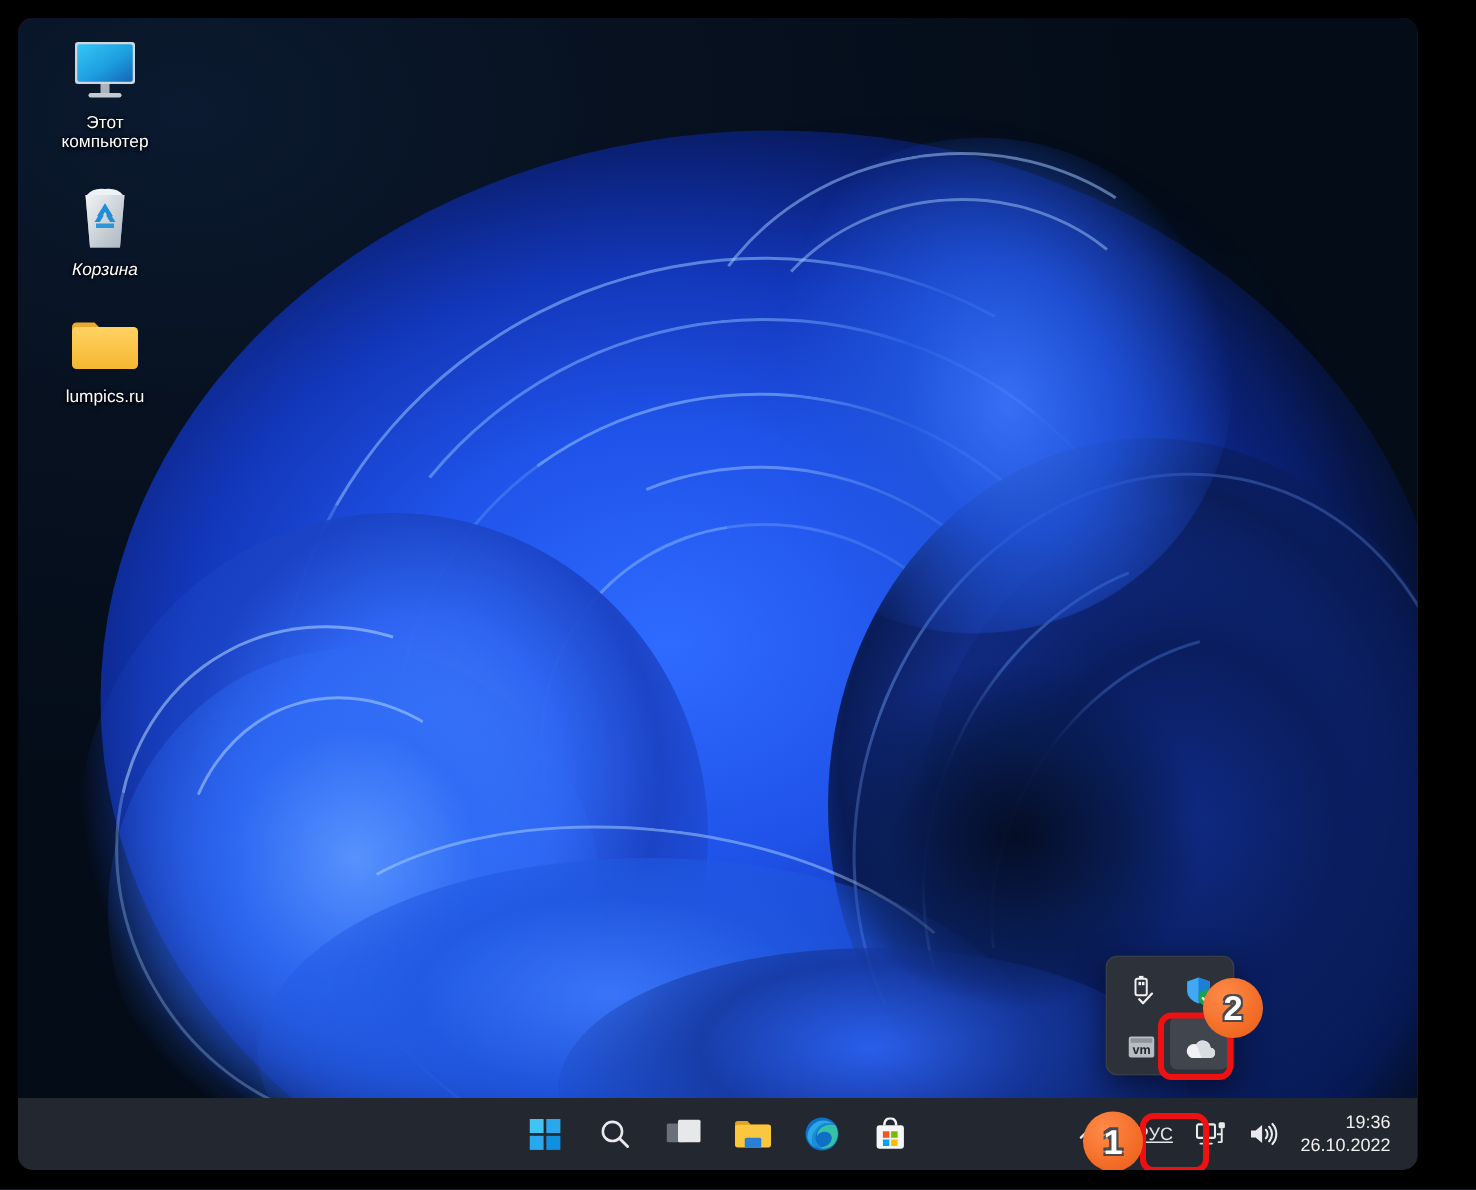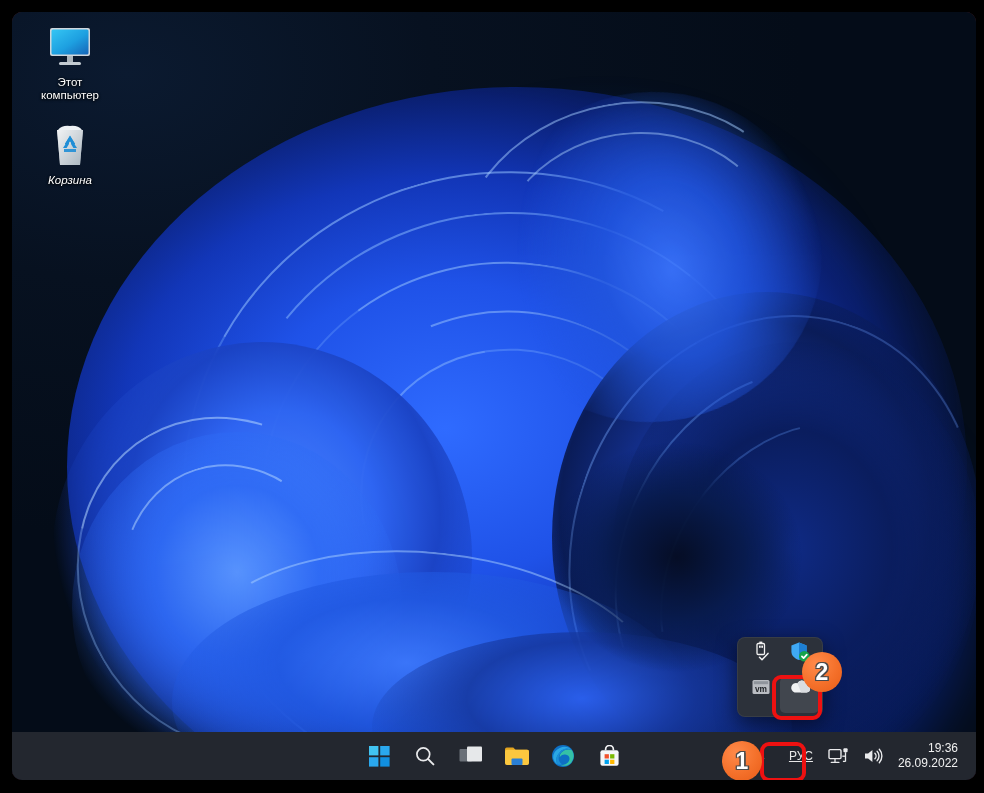--- a/index.html
+++ b/index.html
@@ -24,21 +24,20 @@
   }
   #screen-inner {
     position: absolute;
     left: 12px;
     top: 12px;
     width: 933px;
     height: 768px;
     border-radius: 10px;
     overflow: hidden;
     background: #7f1d1d;
-    padding-left: 31px;
   }
 
   
   #wallpaper {
     position: absolute;
     inset: 0;
     background:
       radial-gradient(ellipse 70% 60% at 12% 8%, #0b1a30 0%, #071120 45%, #040c18 100%),
       linear-gradient(160deg, #0a1628 0%, #061020 60%, #040a14 100%);
   }
@@ -184,21 +183,21 @@
     border-radius: 8px;
     box-shadow: 0 6px 20px rgba(0,0,0,.5);
     display: grid;
     grid-template-columns: 1fr 1fr;
     grid-template-rows: 1fr 1fr;
     padding: 3px;
     box-sizing: border-box;
   }
   .fly-cell {
     display: flex;
-    align-items: flex-start;
+    align-items: flex-end;
     justify-content: center;
     border-radius: 5px;
     cursor: default;
   }
   .fly-cell.active { background: rgba(255,255,255,.10); }
 
   
   .anno-box {
     position: absolute;
     border: 4px solid #ee1111;
@@ -315,20 +314,35 @@
               <path d="M15 26 l4.5 -7 1.6 2.8 -2.5 4.2 z"></path>
               <path d="M29 26 l-4.5 -7 -1.6 2.8 2.5 4.2 z"></path>
               <path d="M16 27 h12 v3 h-12 z" opacity=".9"></path>
             </g>
             <path d="M22 13.5 l5.2 8.5 -2.6 1.4 -2.6-4.6 -2.6 4.6 -2.6-1.4 z" fill="#1f8ed6"></path>
           </svg>
         </div>
         <div class="label">Корзина</div>
       </div>
 
+      <div class="desk-icon" style="margin-top:10px;">
+        <div class="glyph">
+          <svg width="50" height="42" viewBox="0 0 50 42">
+            <path d="M3 9 a3 3 0 0 1 3-3 h12 l4 4 h22 a3 3 0 0 1 3 3 v2 H3 z" fill="#e8a92c"></path>
+            <path d="M3 12 a3 3 0 0 1 3-3 h38 a3 3 0 0 1 3 3 v22 a3 3 0 0 1 -3 3 H6 a3 3 0 0 1 -3-3 z" fill="url(#fld)"></path>
+            <defs>
+              <linearGradient id="fld" x1="0" y1="0" x2="0" y2="1">
+                <stop offset="0%" stop-color="#ffd263"></stop>
+                <stop offset="100%" stop-color="#f5b731"></stop>
+              </linearGradient>
+            </defs>
+          </svg>
+        </div>
+        <div class="label">lumpics.ru</div>
+      </div>
 
     </div>
 
     <div id="tray-flyout">
 
       <div class="fly-cell">
         <span>
           <svg width="22" height="22" viewBox="0 0 22 22">
             <rect x="7" y="2.5" width="7.5" height="11" rx="1.2" fill="none" stroke="#f2f2f2" stroke-width="1.3"></rect>
             <rect x="9" y="4.6" width="1.7" height="2.2" fill="#f2f2f2"></rect>
@@ -453,21 +467,21 @@
           <svg width="21" height="18" viewBox="0 0 21 18">
             <path d="M2 6.6 h3.1 L9.4 3 v12 L5.1 11.4 H2 z" fill="#e9eaec"></path>
             <path d="M11.9 6.2 a4 4 0 0 1 0 5.6" fill="none" stroke="#e9eaec" stroke-width="1.4" stroke-linecap="round"></path>
             <path d="M14.1 4.2 a7 7 0 0 1 0 9.6" fill="none" stroke="#e9eaec" stroke-width="1.4" stroke-linecap="round"></path>
             <path d="M16.3 2.3 a10 10 0 0 1 0 13.4" fill="none" stroke="#e9eaec" stroke-width="1.4" stroke-linecap="round"></path>
           </svg>
         </div>
 
         <div id="clock">
           <span>19:36</span>
-          <span>26.09.2022</span>
+          <span>26.10.2022</span>
         </div>
       </div>
     </div>
 
     <div class="anno-box" style="left:748px;top:730px;width:46px;height:40px;"></div>
     <div class="anno-badge" style="left:710px;top:729px;">
       <span>1</span>
     </div>
 
     <div class="anno-box" style="left:760px;top:663px;width:50px;height:45px;"></div>

